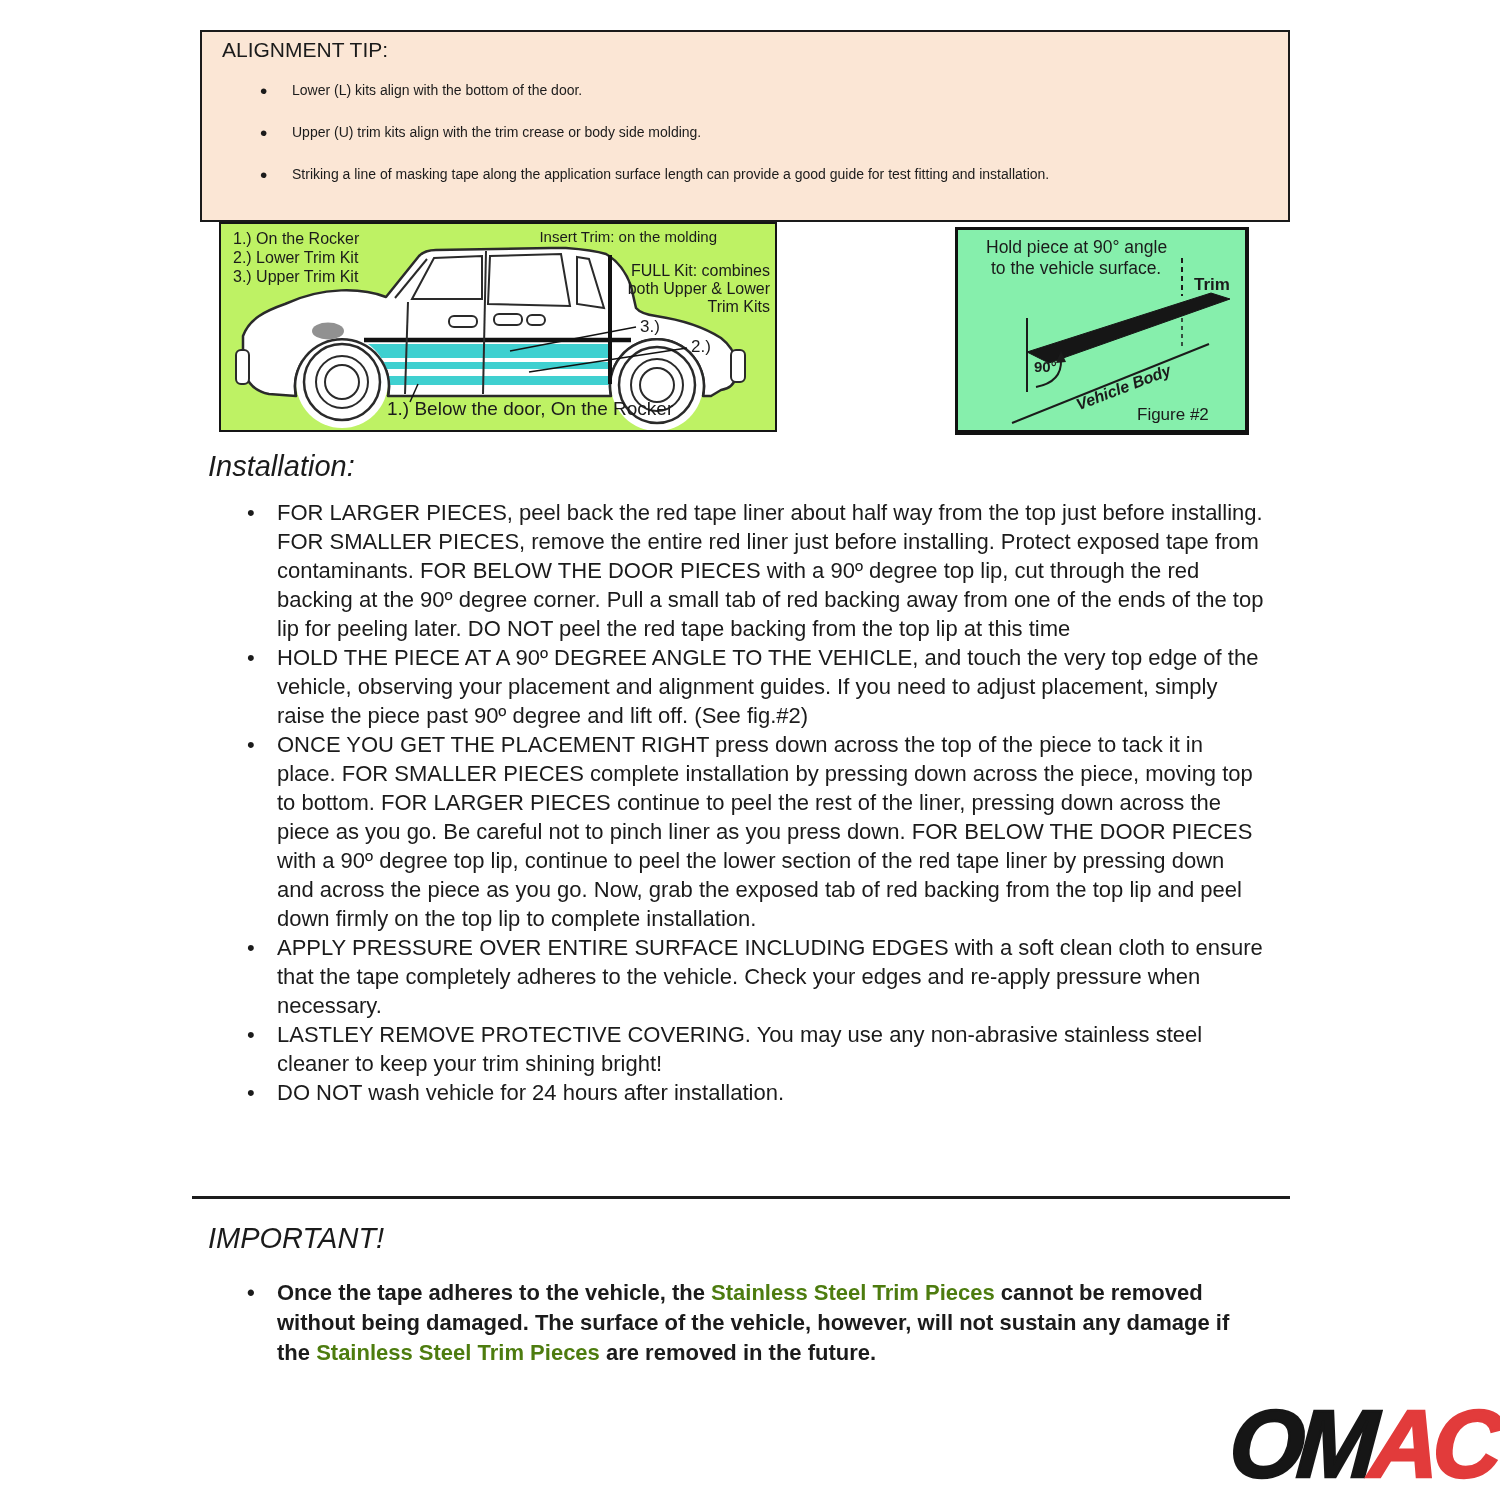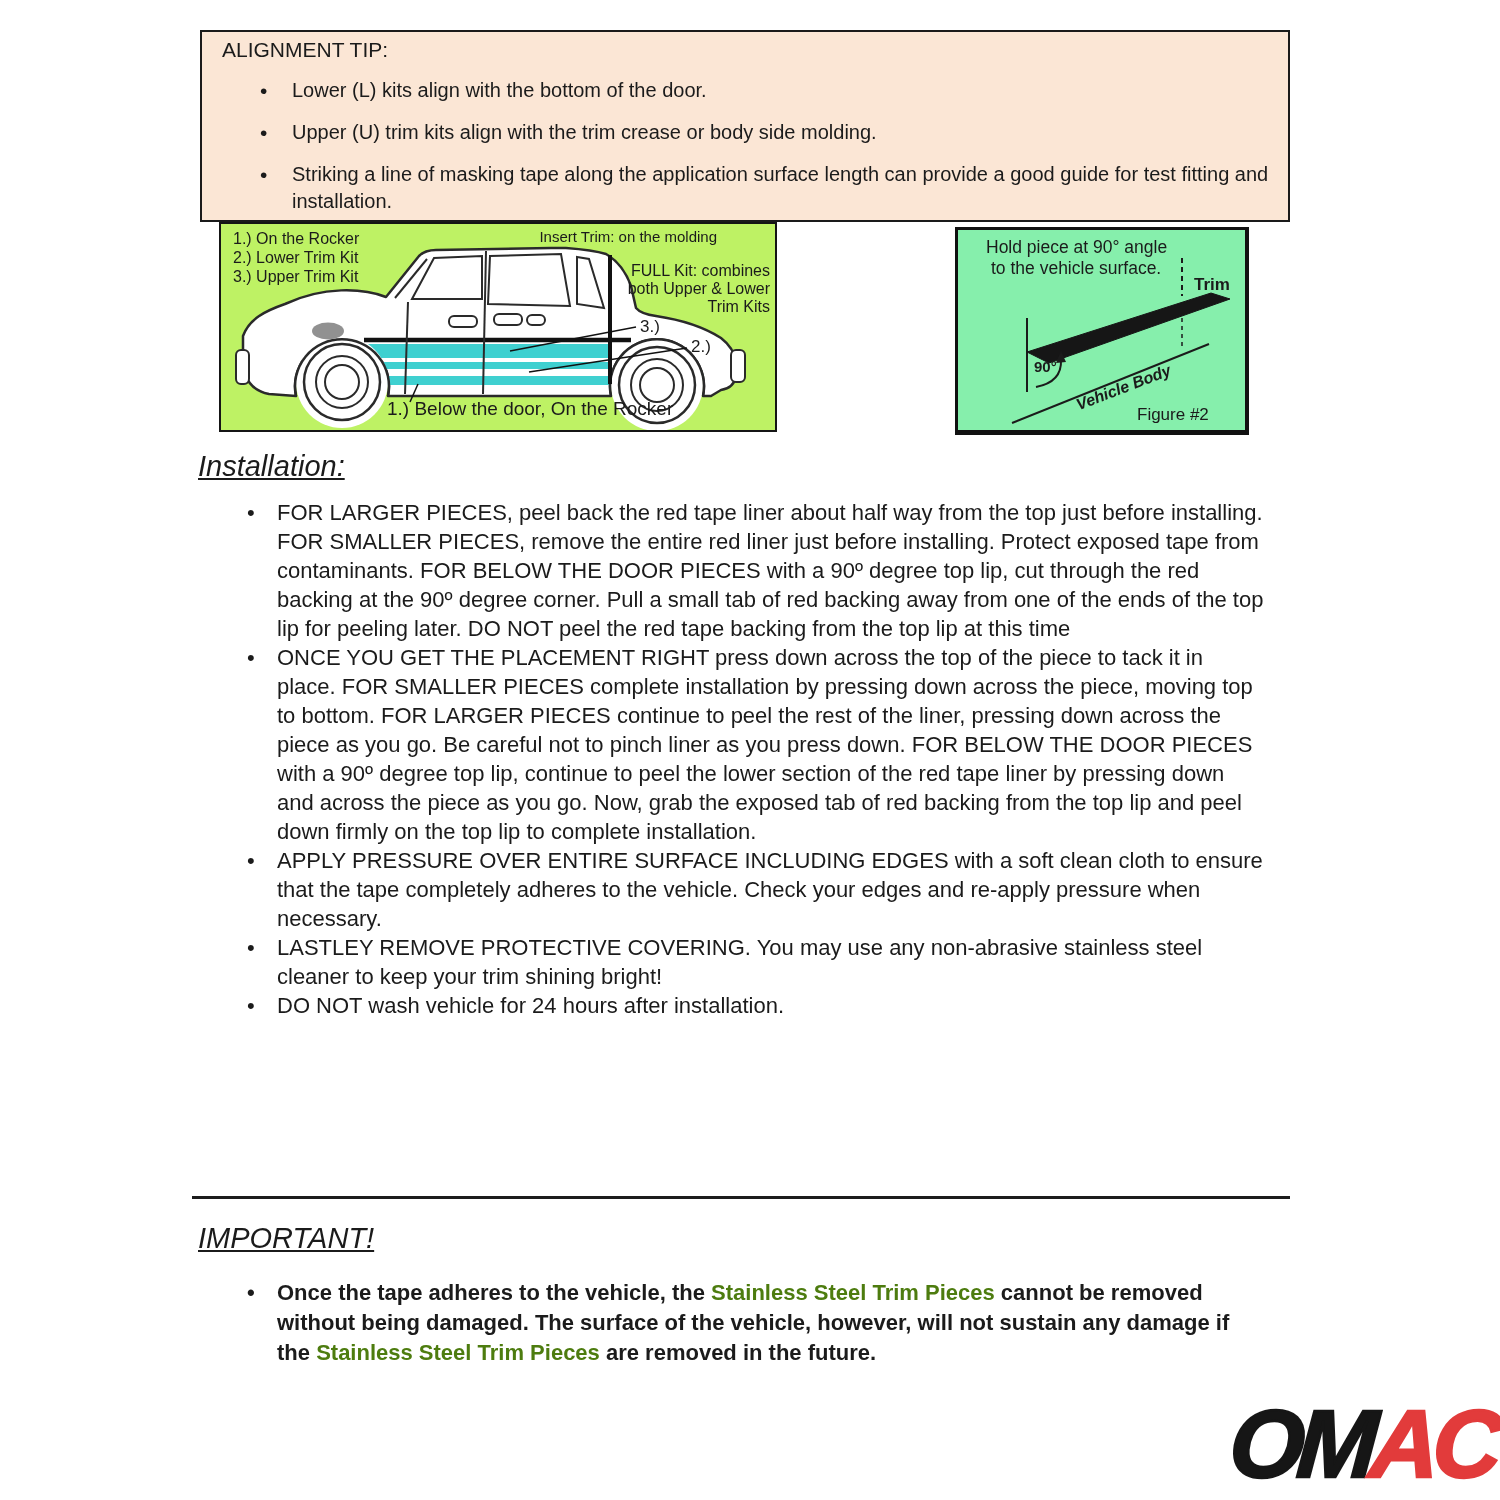--- a/index.html
+++ b/index.html
@@ -8,40 +8,40 @@
     font-family:"Liberation Sans", sans-serif;color:#1b1b1b;overflow:hidden;
   }
   
   .tip-box{
     position:absolute;left:200px;top:30px;width:1090px;height:192px;
     background:#fbe6d5;border:2px solid #1a1a1a;box-sizing:border-box;
   }
   .tip-title{margin:6px 0 0 20px;font-size:21px;}
   .tip-list{list-style:none;margin:15px 0 0 58px;padding:0;}
   .tip-list li{
-    position:relative;padding-left:32px;font-size:20px;line-height:27px;
+    position:relative;padding-left:32px;font-size:14px;line-height:27px;
     margin-bottom:15px;max-width:990px;
   }
   .tip-list li::before{content:"\2022";position:absolute;left:0;top:0;font-size:21px;}
   
   .car-box{
     position:absolute;left:219px;top:222px;width:558px;height:210px;
     border:2px solid #151515;box-sizing:border-box;background:#bef264;
   }
   .fig2-box{
     position:absolute;left:920px;top:227px;width:294px;height:208px;
     border:3px solid #111;border-right-width:4px;border-bottom-width:5px;
     box-sizing:border-box;background:#86efac;margin-left:35px;
   }
   .car-box svg,.fig2-box svg{display:block;width:100%;height:100%;}
   svg text{font-family:"Liberation Sans", sans-serif;fill:#1b1b1b;}
   
   .section-heading{
-    position:absolute;left:198px;font-style:italic;font-size:29px;
-    text-decoration:underline;white-space:nowrap;
+    position:absolute;left:208px;font-style:italic;font-size:29px;
+    white-space:nowrap;
   }
   .h-install{top:450px;}
   .h-important{top:1222px;}
   
   .install-list{
     position:absolute;left:247px;top:498px;width:1018px;
     list-style:none;margin:0;padding:0;
   }
   .install-list li{
     position:relative;padding-left:30px;font-size:22px;line-height:29px;
@@ -162,20 +162,21 @@
     <text x="220" y="60" font-size="17" font-weight="bold">Trim</text>
     <text x="60" y="142" font-size="15" font-weight="bold">90°</text>
     <text x="98" y="166" font-size="16" font-style="italic" font-weight="bold" transform="rotate(-21 140 155)">Vehicle Body</text>
     <text x="163" y="190" font-size="17">Figure #2</text>
   </svg>
 </div>
 
 <div class="section-heading h-install">Installation:</div>
 <ul class="install-list">
   <li>FOR LARGER PIECES, peel back the red tape liner about half way from the top just before installing. FOR SMALLER PIECES, remove the entire red liner just before installing. Protect exposed tape from contaminants. FOR BELOW THE DOOR PIECES with a 90º degree top lip, cut through the red backing at the 90º degree corner. Pull a small tab of red backing away from one of the ends of the top lip for peeling later. DO NOT peel the red tape backing from the top lip at this time</li>
+  <li>HOLD THE PIECE AT A 90º DEGREE ANGLE TO THE VEHICLE, and touch the very top edge of the vehicle, observing your placement and alignment guides. If you need to adjust placement, simply raise the piece past 90º degree and lift off. (See fig.#2)</li>
   <li>ONCE YOU GET THE PLACEMENT RIGHT press down across the top of the piece to tack it in place.  FOR SMALLER PIECES complete installation by pressing down across the piece, moving top to bottom. FOR LARGER PIECES continue to peel the rest of the liner, pressing down across the piece as you go. Be careful not to pinch liner as you press down. FOR BELOW THE DOOR PIECES with a 90º degree top lip, continue to peel the lower section of the red tape liner by pressing down and across the piece as you go. Now, grab the exposed tab of red backing from the top lip and peel down firmly on the top lip to complete installation.</li>
   <li>APPLY PRESSURE OVER ENTIRE SURFACE INCLUDING EDGES with a soft clean cloth to ensure that the tape completely adheres to the vehicle. Check your edges and re-apply pressure when necessary.</li>
   <li>LASTLEY REMOVE PROTECTIVE COVERING. You may use any non-abrasive stainless steel cleaner to keep your trim shining bright!</li>
   <li>DO NOT wash vehicle for 24 hours after installation.</li>
 </ul>
 
 <div class="divider"></div>
 
 <div class="section-heading h-important">IMPORTANT!</div>
 <ul class="important-list">

